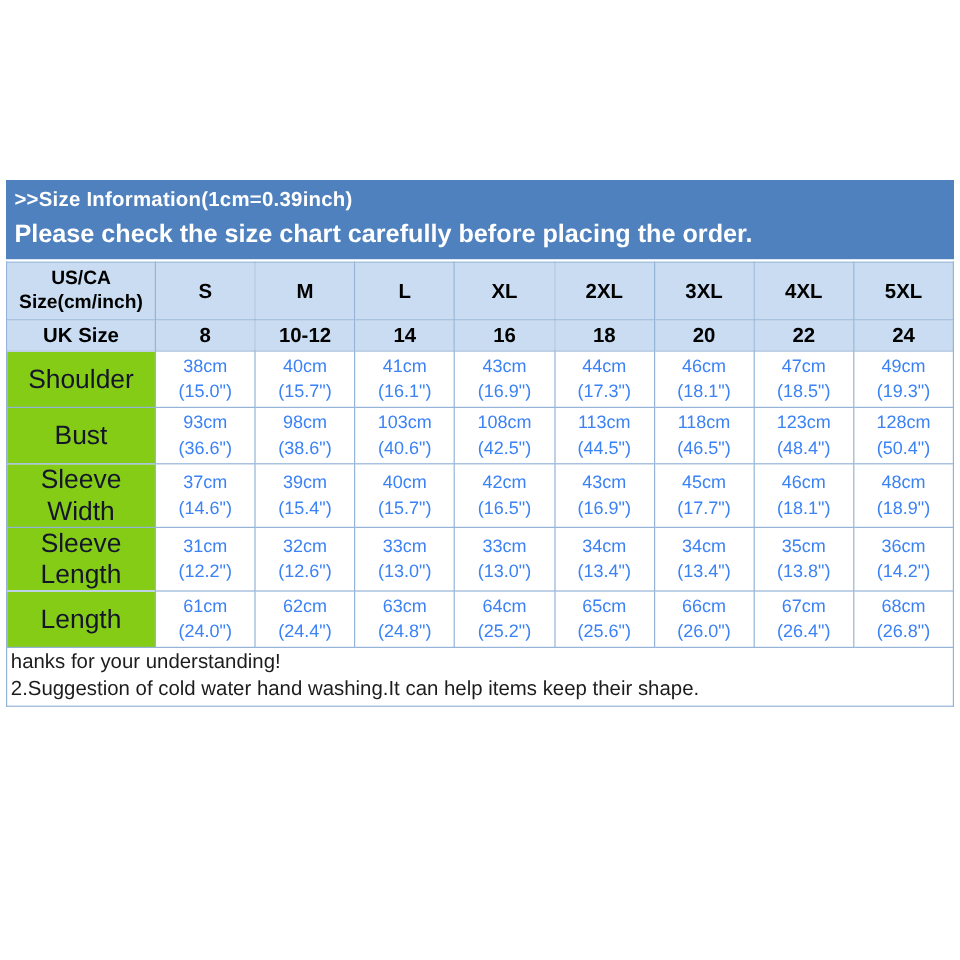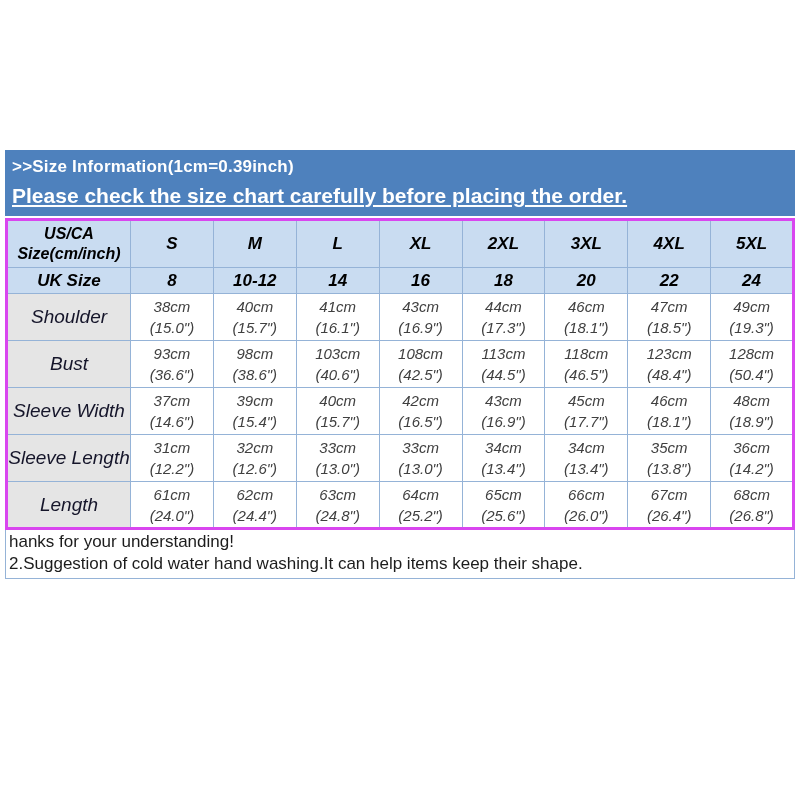--- a/index.html
+++ b/index.html
@@ -2,38 +2,38 @@
 <html><head>
 <meta charset="utf-8">
 <style>
   * { margin:0; padding:0; box-sizing:border-box; }
   html,body { width:800px; height:800px; background:#ffffff;
               font-family:"Liberation Sans", sans-serif; }
   .stage { position:absolute; left:5px; top:150px; width:790px; }
 
   .banner { background:#4E81BD; color:#ffffff; padding:4px 0 5px 7px; }
   .banner .l1 { font-size:17px; font-weight:bold; line-height:26px; letter-spacing:0.2px; }
-  .banner .l2 { font-size:21px; font-weight:bold; line-height:31px;text-decoration:underline; }
+  .banner .l2 { font-size:21px; font-weight:bold; line-height:31px; }
 
   table.size-table { width:790px; border-collapse:collapse; table-layout:fixed;
-                     margin-top:2px; border:3px solid #d946ef;font-style:italic; }
+                     margin-top:2px; border:1px solid #d946ef; }
   .size-table td { border:1px solid #95B3D7; text-align:center; vertical-align:middle;
                    overflow:hidden; }
 
   tr.row-head   { height:48px; }
   tr.row-size   { height:26px; }
   tr.row-meas   { height:47px; }
 
   td.corner, td.size-label, td.size-val, td.head-cell {
       background:#C9DCF1; font-weight:bold; color:#000; font-size:17px; }
   td.corner { font-size:16px; line-height:20px; }
 
-  td.meas-label { background:#e5e5e5; color:#15152a; font-size:19px; font-weight:normal; }
-
-  td.mcell { background:#ffffff; color:#404040; font-size:15px; line-height:21px; }
+  td.meas-label { background:#84cc16; color:#15152a; font-size:22px; font-weight:normal; }
+
+  td.mcell { background:#ffffff; color:#3b82f6; font-size:15px; line-height:21px; }
 
   .attention { border:1px solid #95B3D7; border-top:none; background:#ffffff;
                color:#1c1c1c; font-size:17px; line-height:22px; padding:1px 3px 3px 3px; }
 </style>
 </head>
 <body>
 
 <div class="stage">
 
   <div class="banner">

